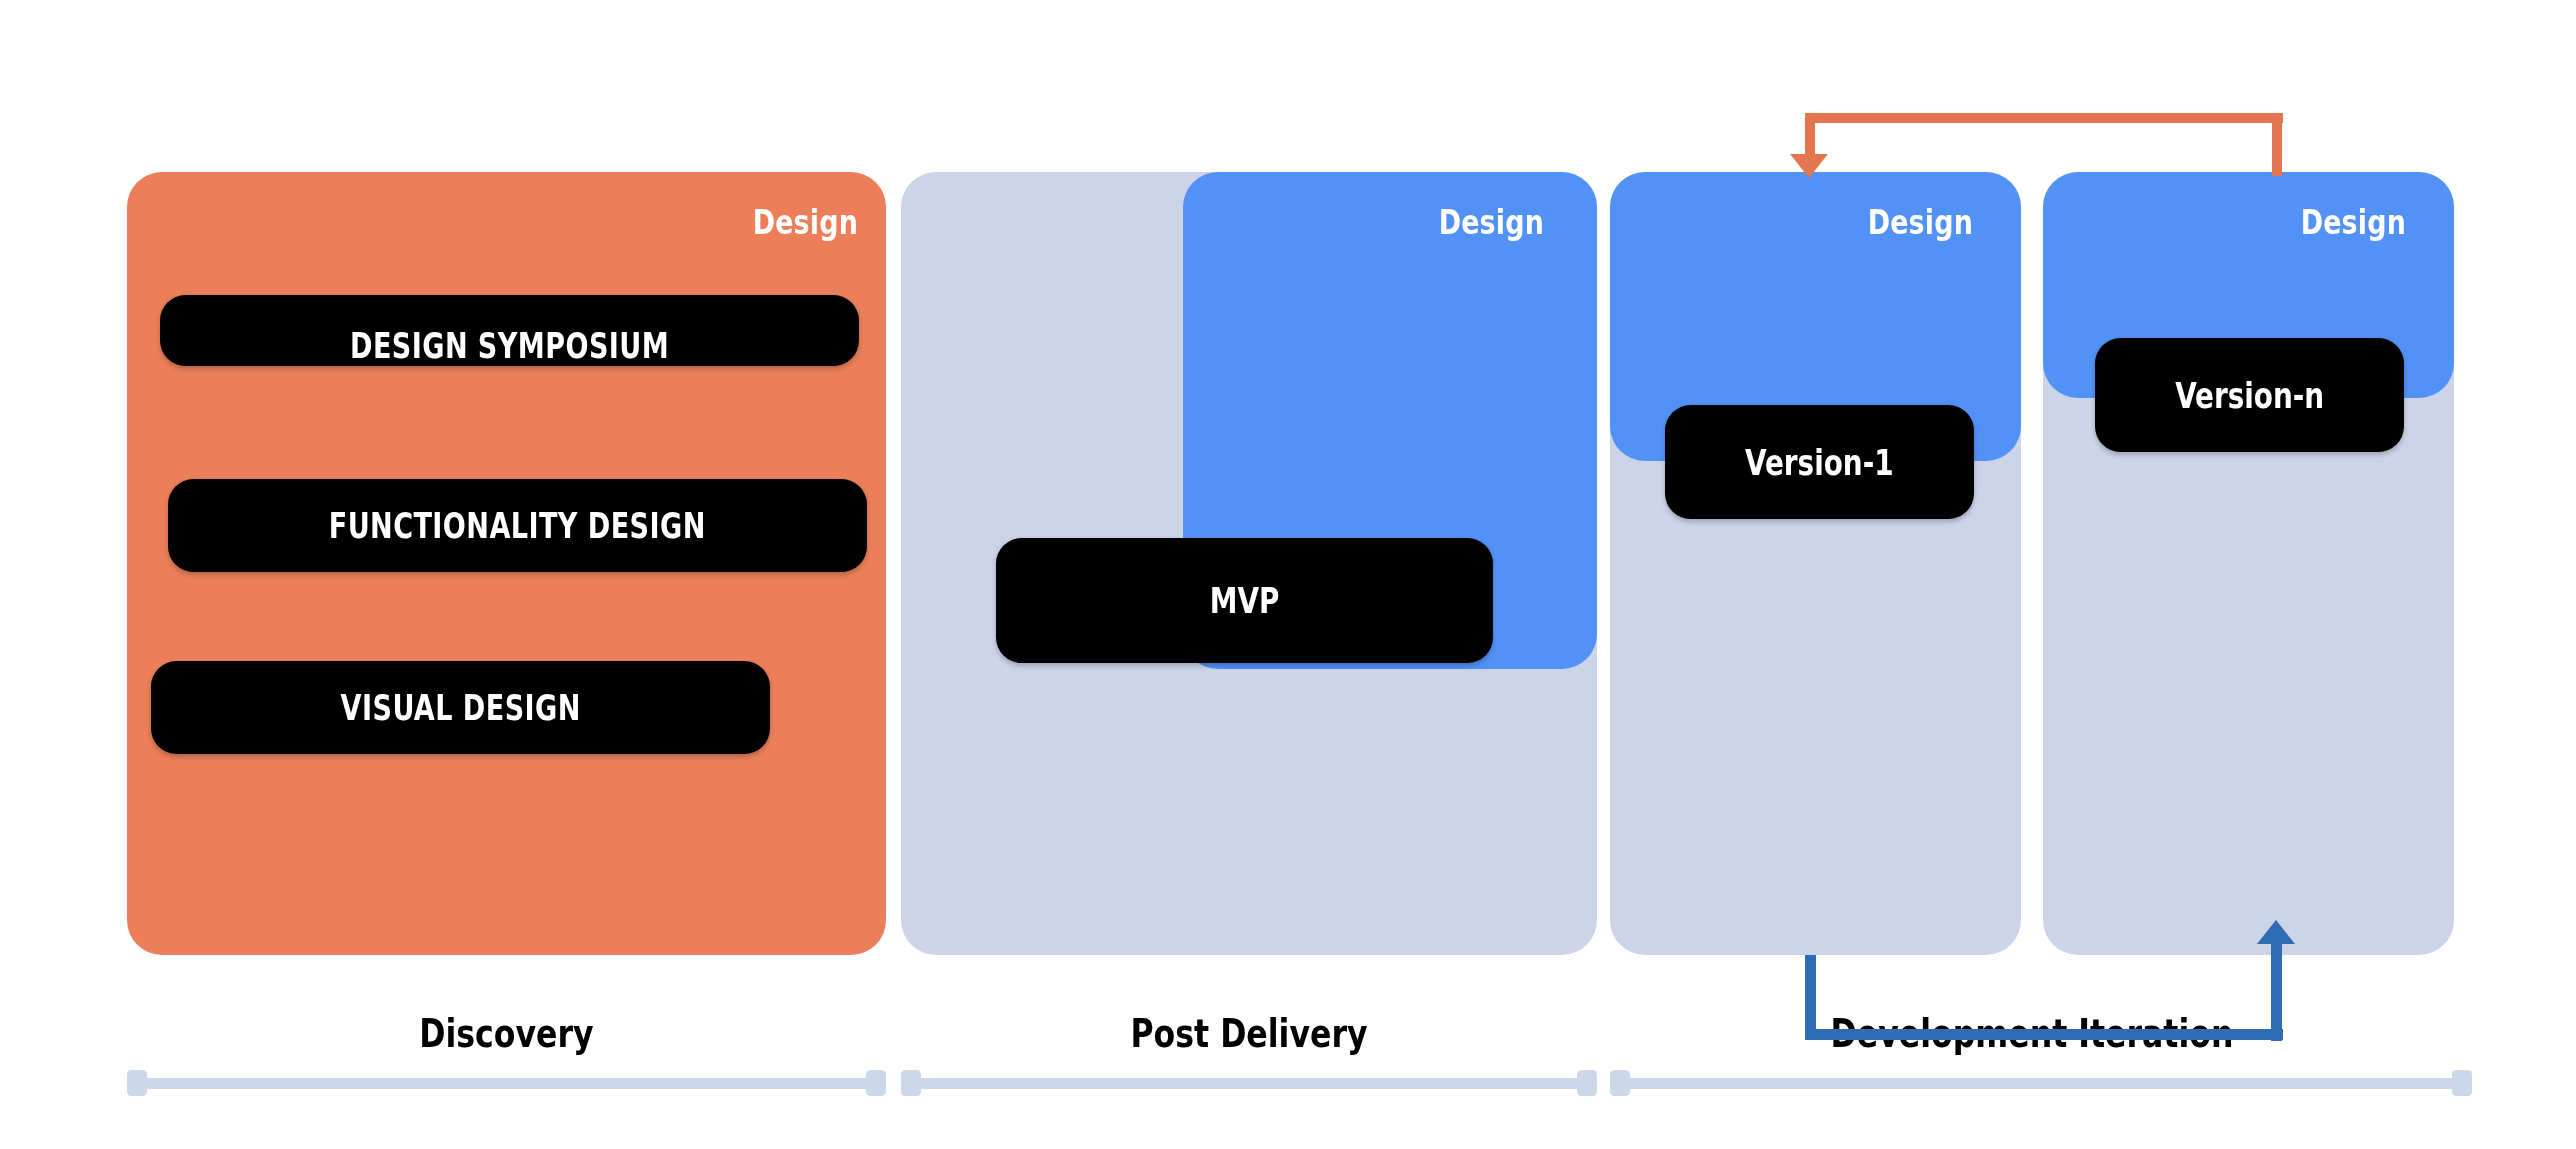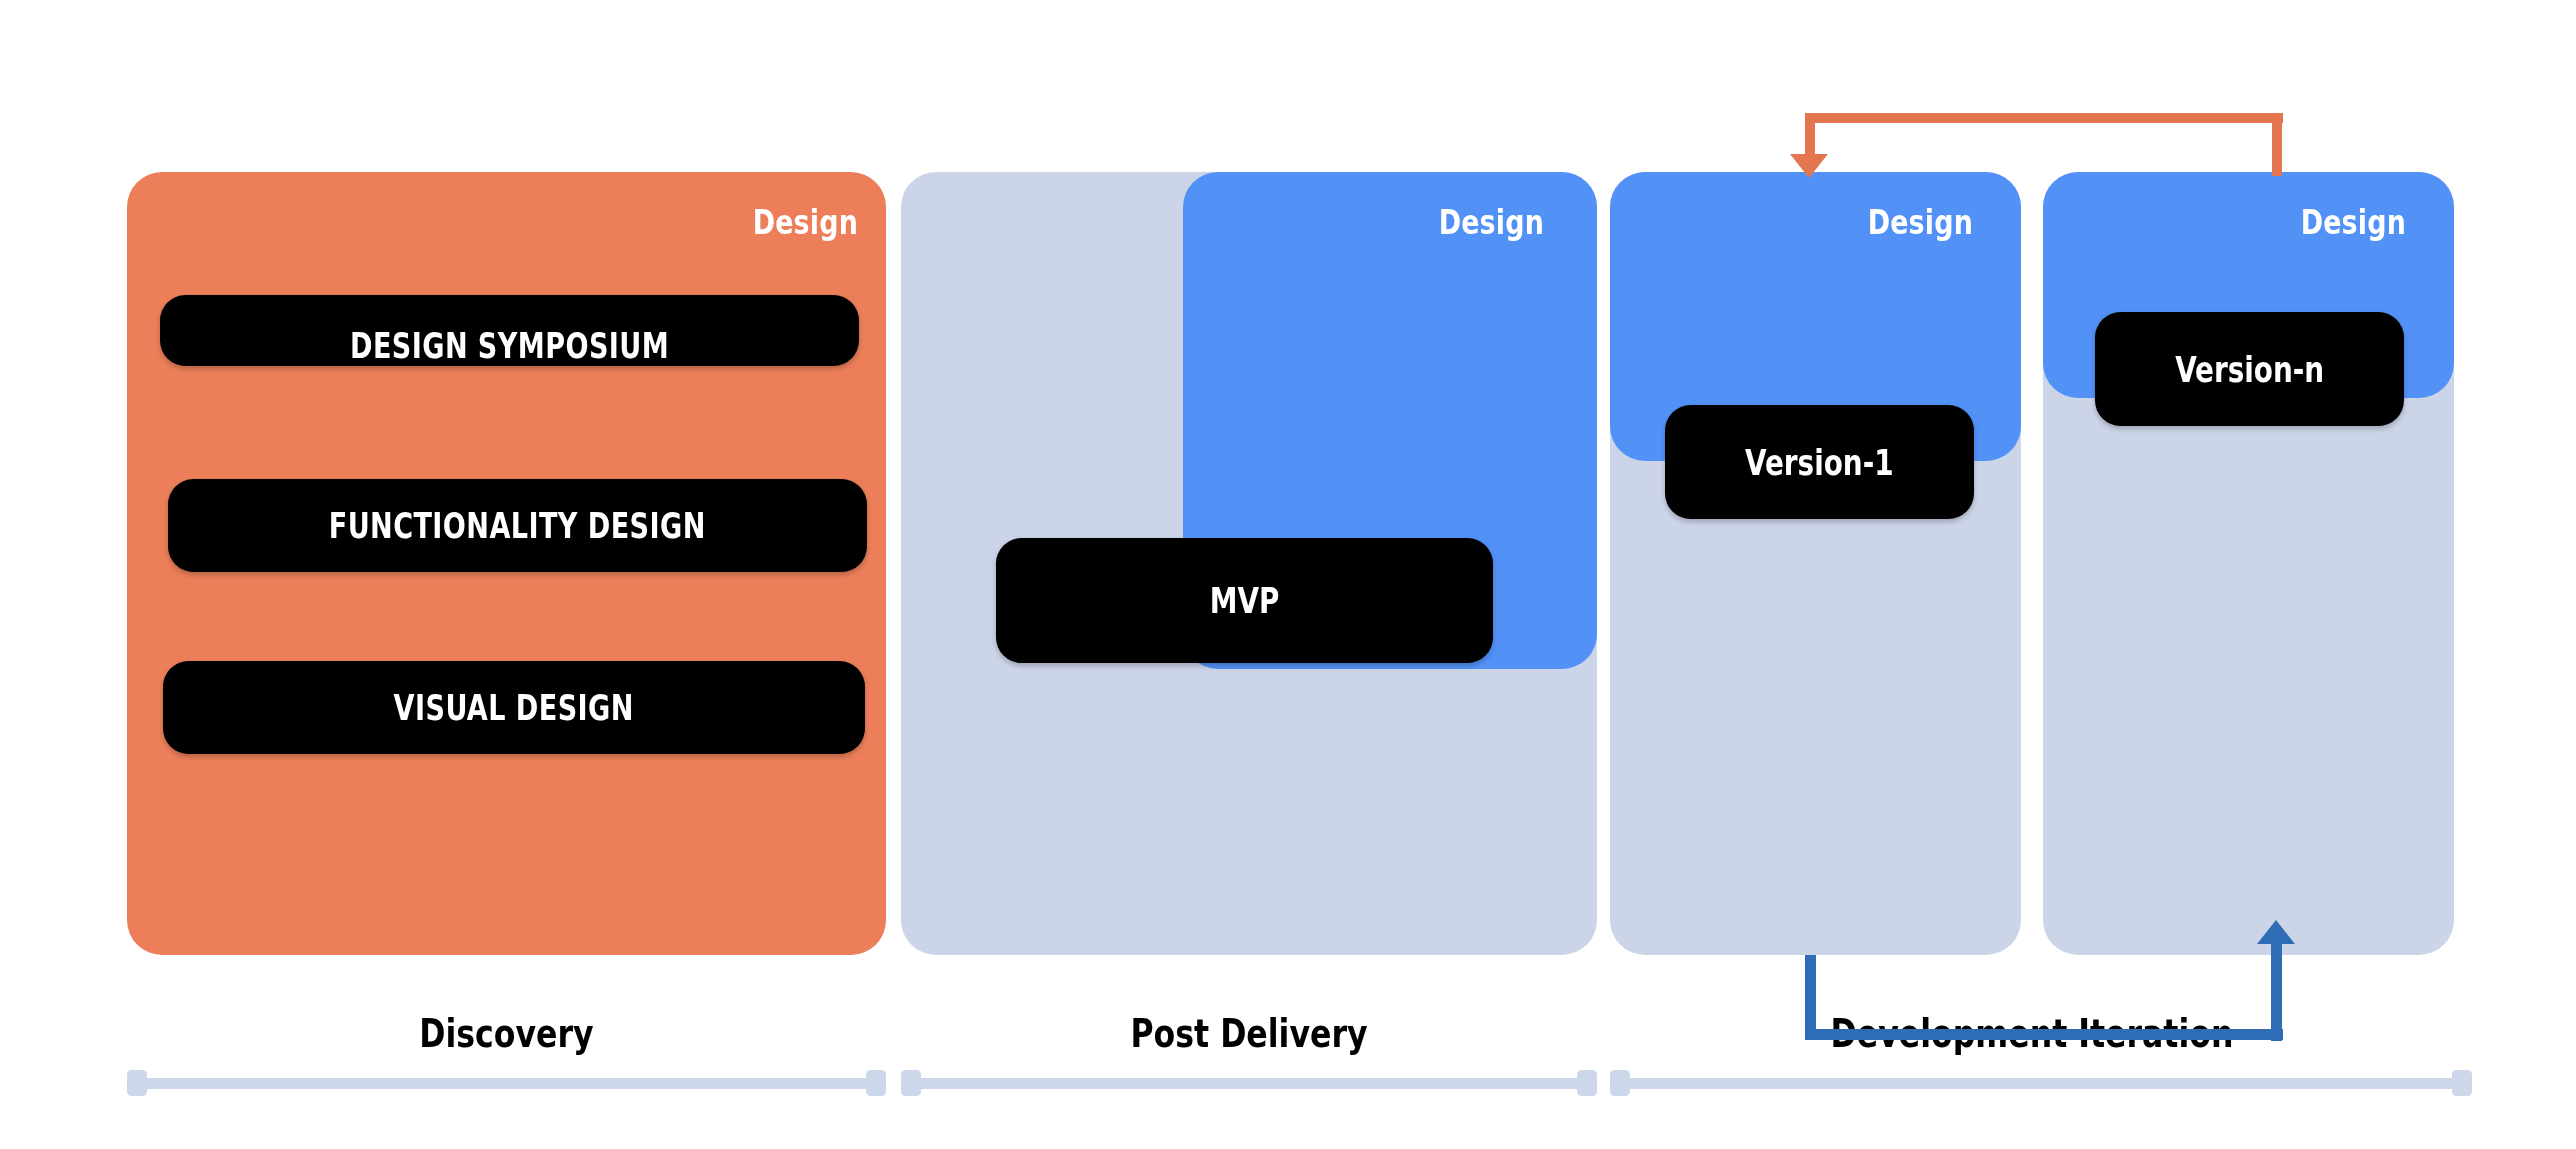--- a/index.html
+++ b/index.html
@@ -124,21 +124,21 @@
     <div class="design-label" style="left:527px; top:202px; width:331px; text-align:right;">Design</div>
 
     <div class="pill caps" style="left:160px; top:295px; width:699px; height:71px;align-items:flex-end;">
       <span>DESIGN SYMPOSIUM</span>
     </div>
 
     <div class="pill caps" style="left:160px; top:479px; width:699px; height:93px;margin-left:8px;">
       <span>FUNCTIONALITY DESIGN</span>
     </div>
 
-    <div class="pill caps" style="left:163px; top:661px; width:702px; height:93px;">
+    <div class="pill caps" style="left:151px; top:661px; width:619px; height:93px;">
       <span>VISUAL DESIGN</span>
     </div>
 
     <div class="phase-label" style="left:127px; top:1011px; width:759px;">Discovery</div>
 
     <div class="rail" style="left:136px; top:1078px; width:741px;"></div>
     <div class="rail-cap" style="left:127px; top:1070px;"></div>
     <div class="rail-cap" style="left:866px; top:1070px;"></div>
   </div>
 
@@ -172,21 +172,21 @@
     <div class="pill mixed" style="left:1665px; top:405px; width:309px; height:114px;">
       <span>Version-1</span>
     </div>
 
     <div class="panel grayblue" style="left:2043px; top:172px; width:411px; height:783px;"></div>
 
     <div class="design-card" style="left:2043px; top:172px; width:411px; height:226px;"></div>
 
     <div class="design-label" style="left:2135px; top:202px; width:271px; text-align:right;">Design</div>
 
-    <div class="pill mixed" style="left:2095px; top:312px; width:309px; height:114px;text-decoration:underline;">
+    <div class="pill mixed" style="left:2095px; top:338px; width:309px; height:114px;text-decoration:underline;">
       <span>Version-n</span>
     </div>
 
     <div class="phase-label" style="left:1610px; top:1011px; width:844px;">Development Iteration</div>
 
     <div class="rail" style="left:1619px; top:1078px; width:844px;"></div>
     <div class="rail-cap" style="left:1610px; top:1070px;"></div>
     <div class="rail-cap" style="left:2452px; top:1070px;"></div>
   </div>
 

